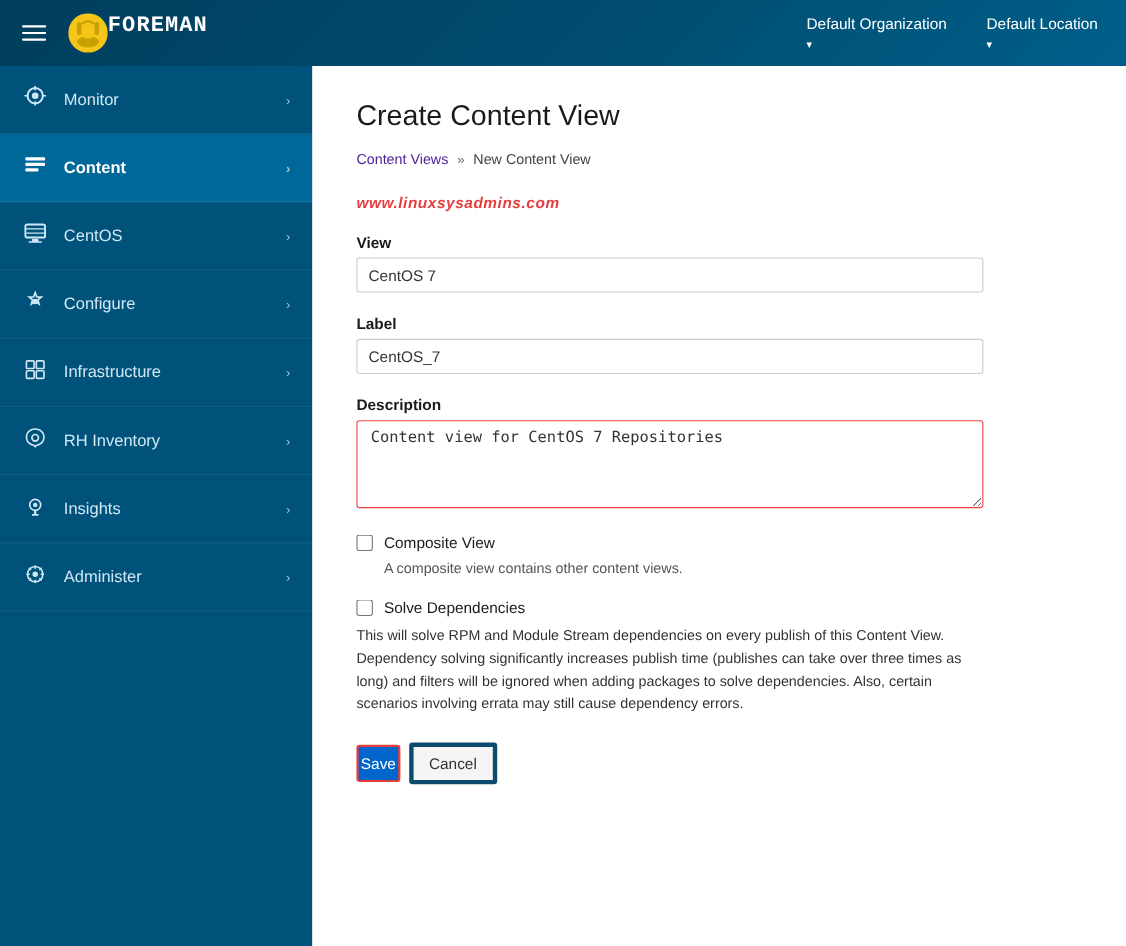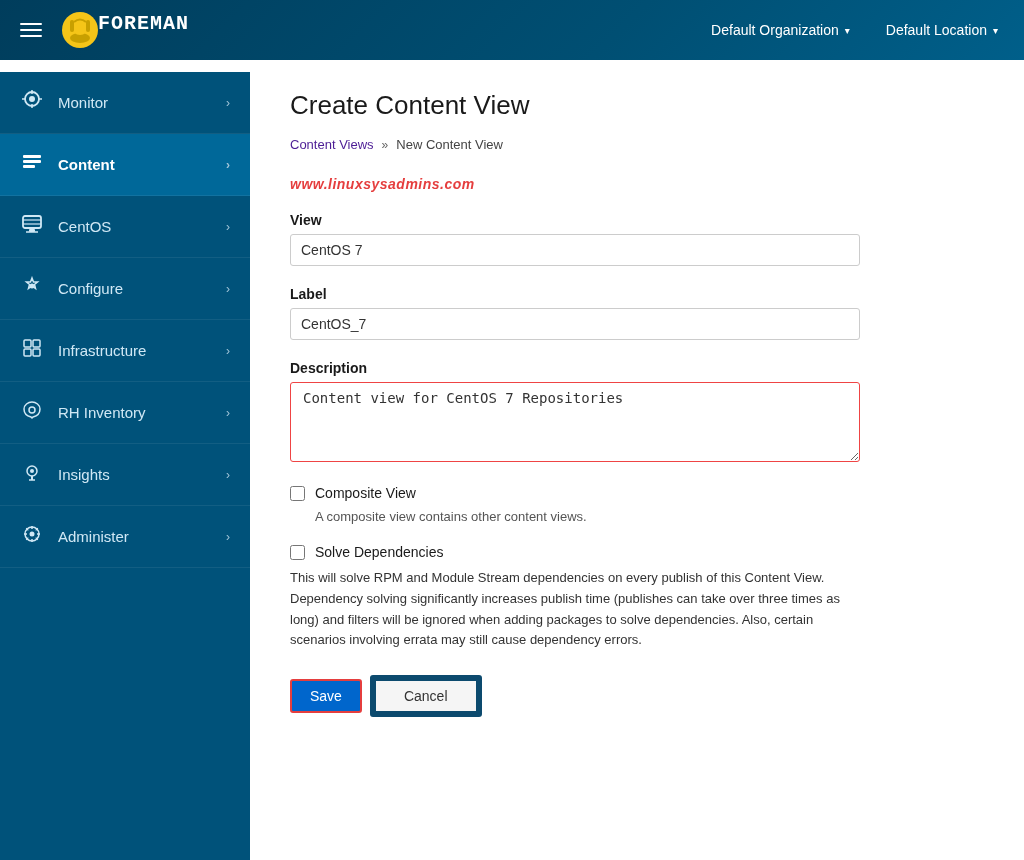--- a/index.html
+++ b/index.html
@@ -46,44 +46,43 @@
       color: #fff;
       font-size: 20px;
       font-weight: 700;
       letter-spacing: 1px;
     }
     .topnav-spacer { flex: 1; }
     .topnav-org, .topnav-loc {
       color: #fff;
       font-size: 14px;
       display: flex;
-      align-items: center;
       gap: 6px;
       cursor: pointer;
       padding: 6px 10px;
       border-radius: 3px;
+      flex-direction: column;
     }
     .chevron-down { font-size: 10px; }
 
     
     .layout {
       display: flex;
       flex: 1;
       overflow: hidden;
     }
 
     
     .sidebar {
-      width: 250px;
+      width: 284px;
       background: #00527a;
       flex-shrink: 0;
       overflow-y: auto;
       display: flex;
       flex-direction: column;
-      margin-top: 12px;
     }
     .sidebar-item {
       display: flex;
       align-items: center;
       padding: 18px 20px;
       color: #d0e8f5;
       cursor: pointer;
       border-bottom: 1px solid rgba(255,255,255,0.07);
       gap: 14px;
       font-size: 15px;
@@ -202,31 +201,31 @@
 
     .form-actions {
       display: flex;
       gap: 8px;
       align-items: center;
     }
     .btn-save {
       background: #0066cc;
       color: #fff;
       border: 2px solid #e53e3e;
-      padding: 7px 18px;
+      padding: 7px 2px;
       border-radius: 3px;
       font-size: 14px;
       cursor: pointer;
       font-weight: 500;
     }
     .btn-cancel {
       background: #f5f5f5;
       color: #333;
-      border: 6px solid #0c4a6e;
-      padding: 7px 28px;
+      border: 4px solid #0c4a6e;
+      padding: 7px 14px;
       border-radius: 3px;
       font-size: 14px;
       cursor: pointer;
     }
 
     
     .sidebar::-webkit-scrollbar { width: 4px; }
     .sidebar::-webkit-scrollbar-thumb { background: rgba(255,255,255,0.2); border-radius: 2px; }
   </style>
 </head>

